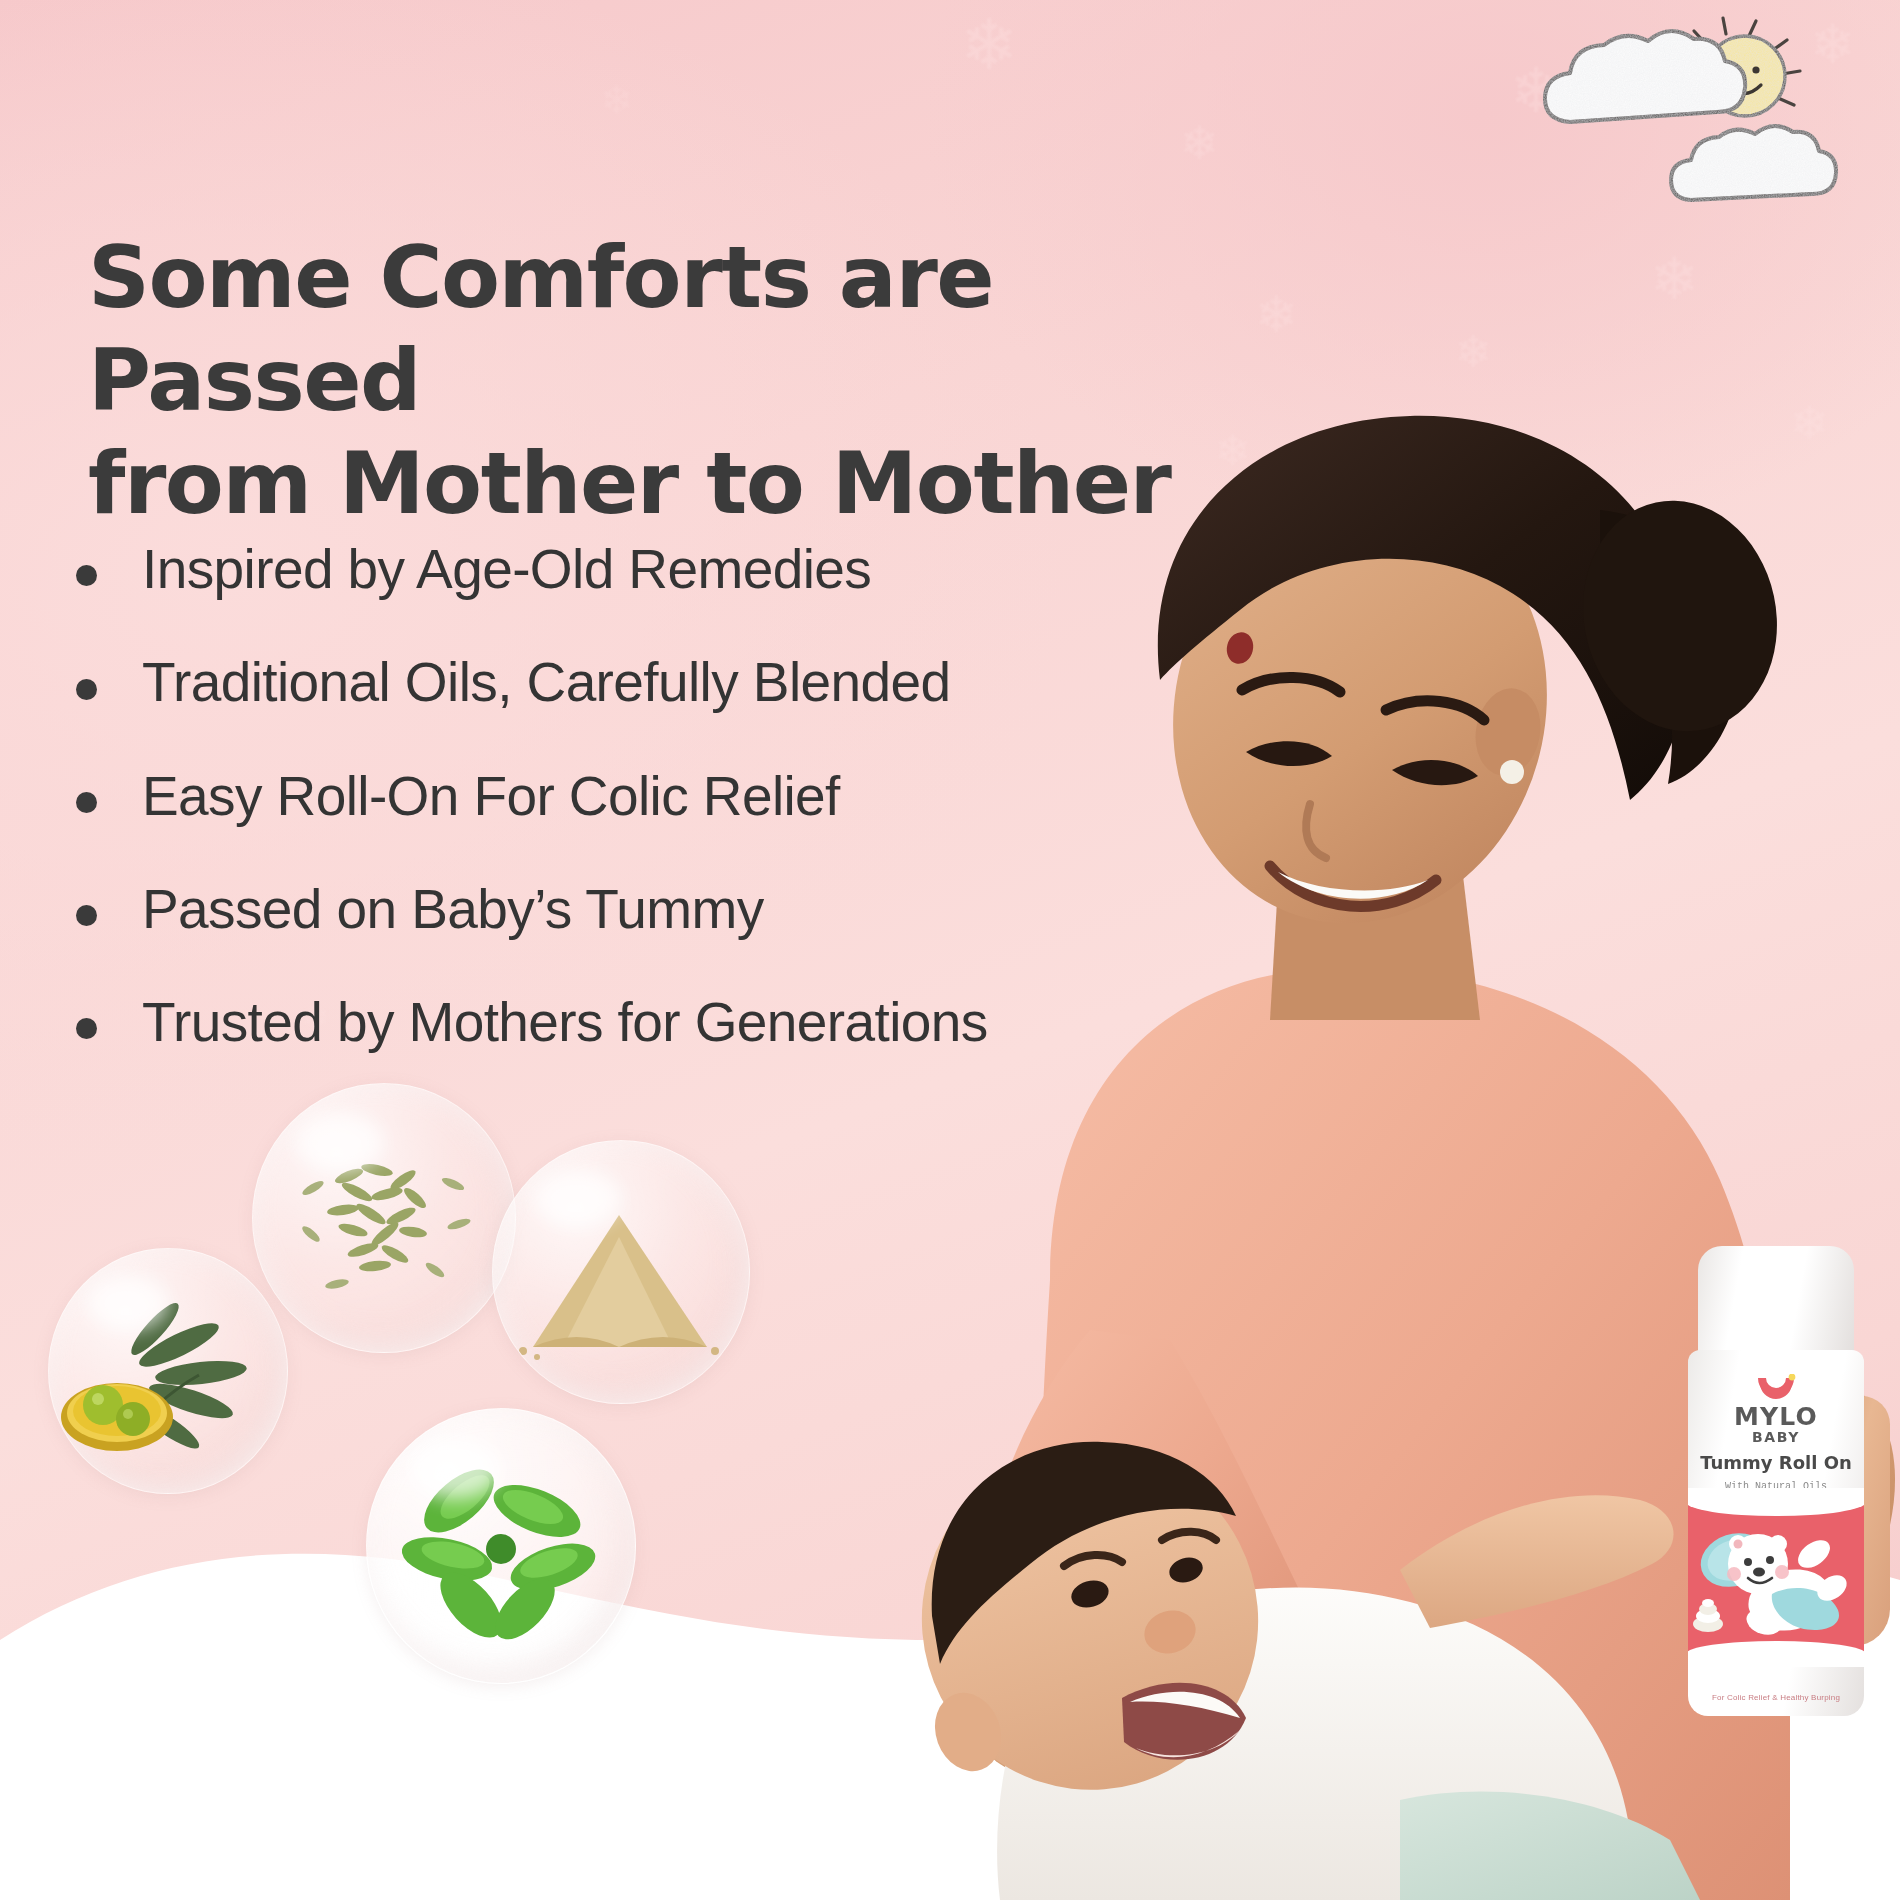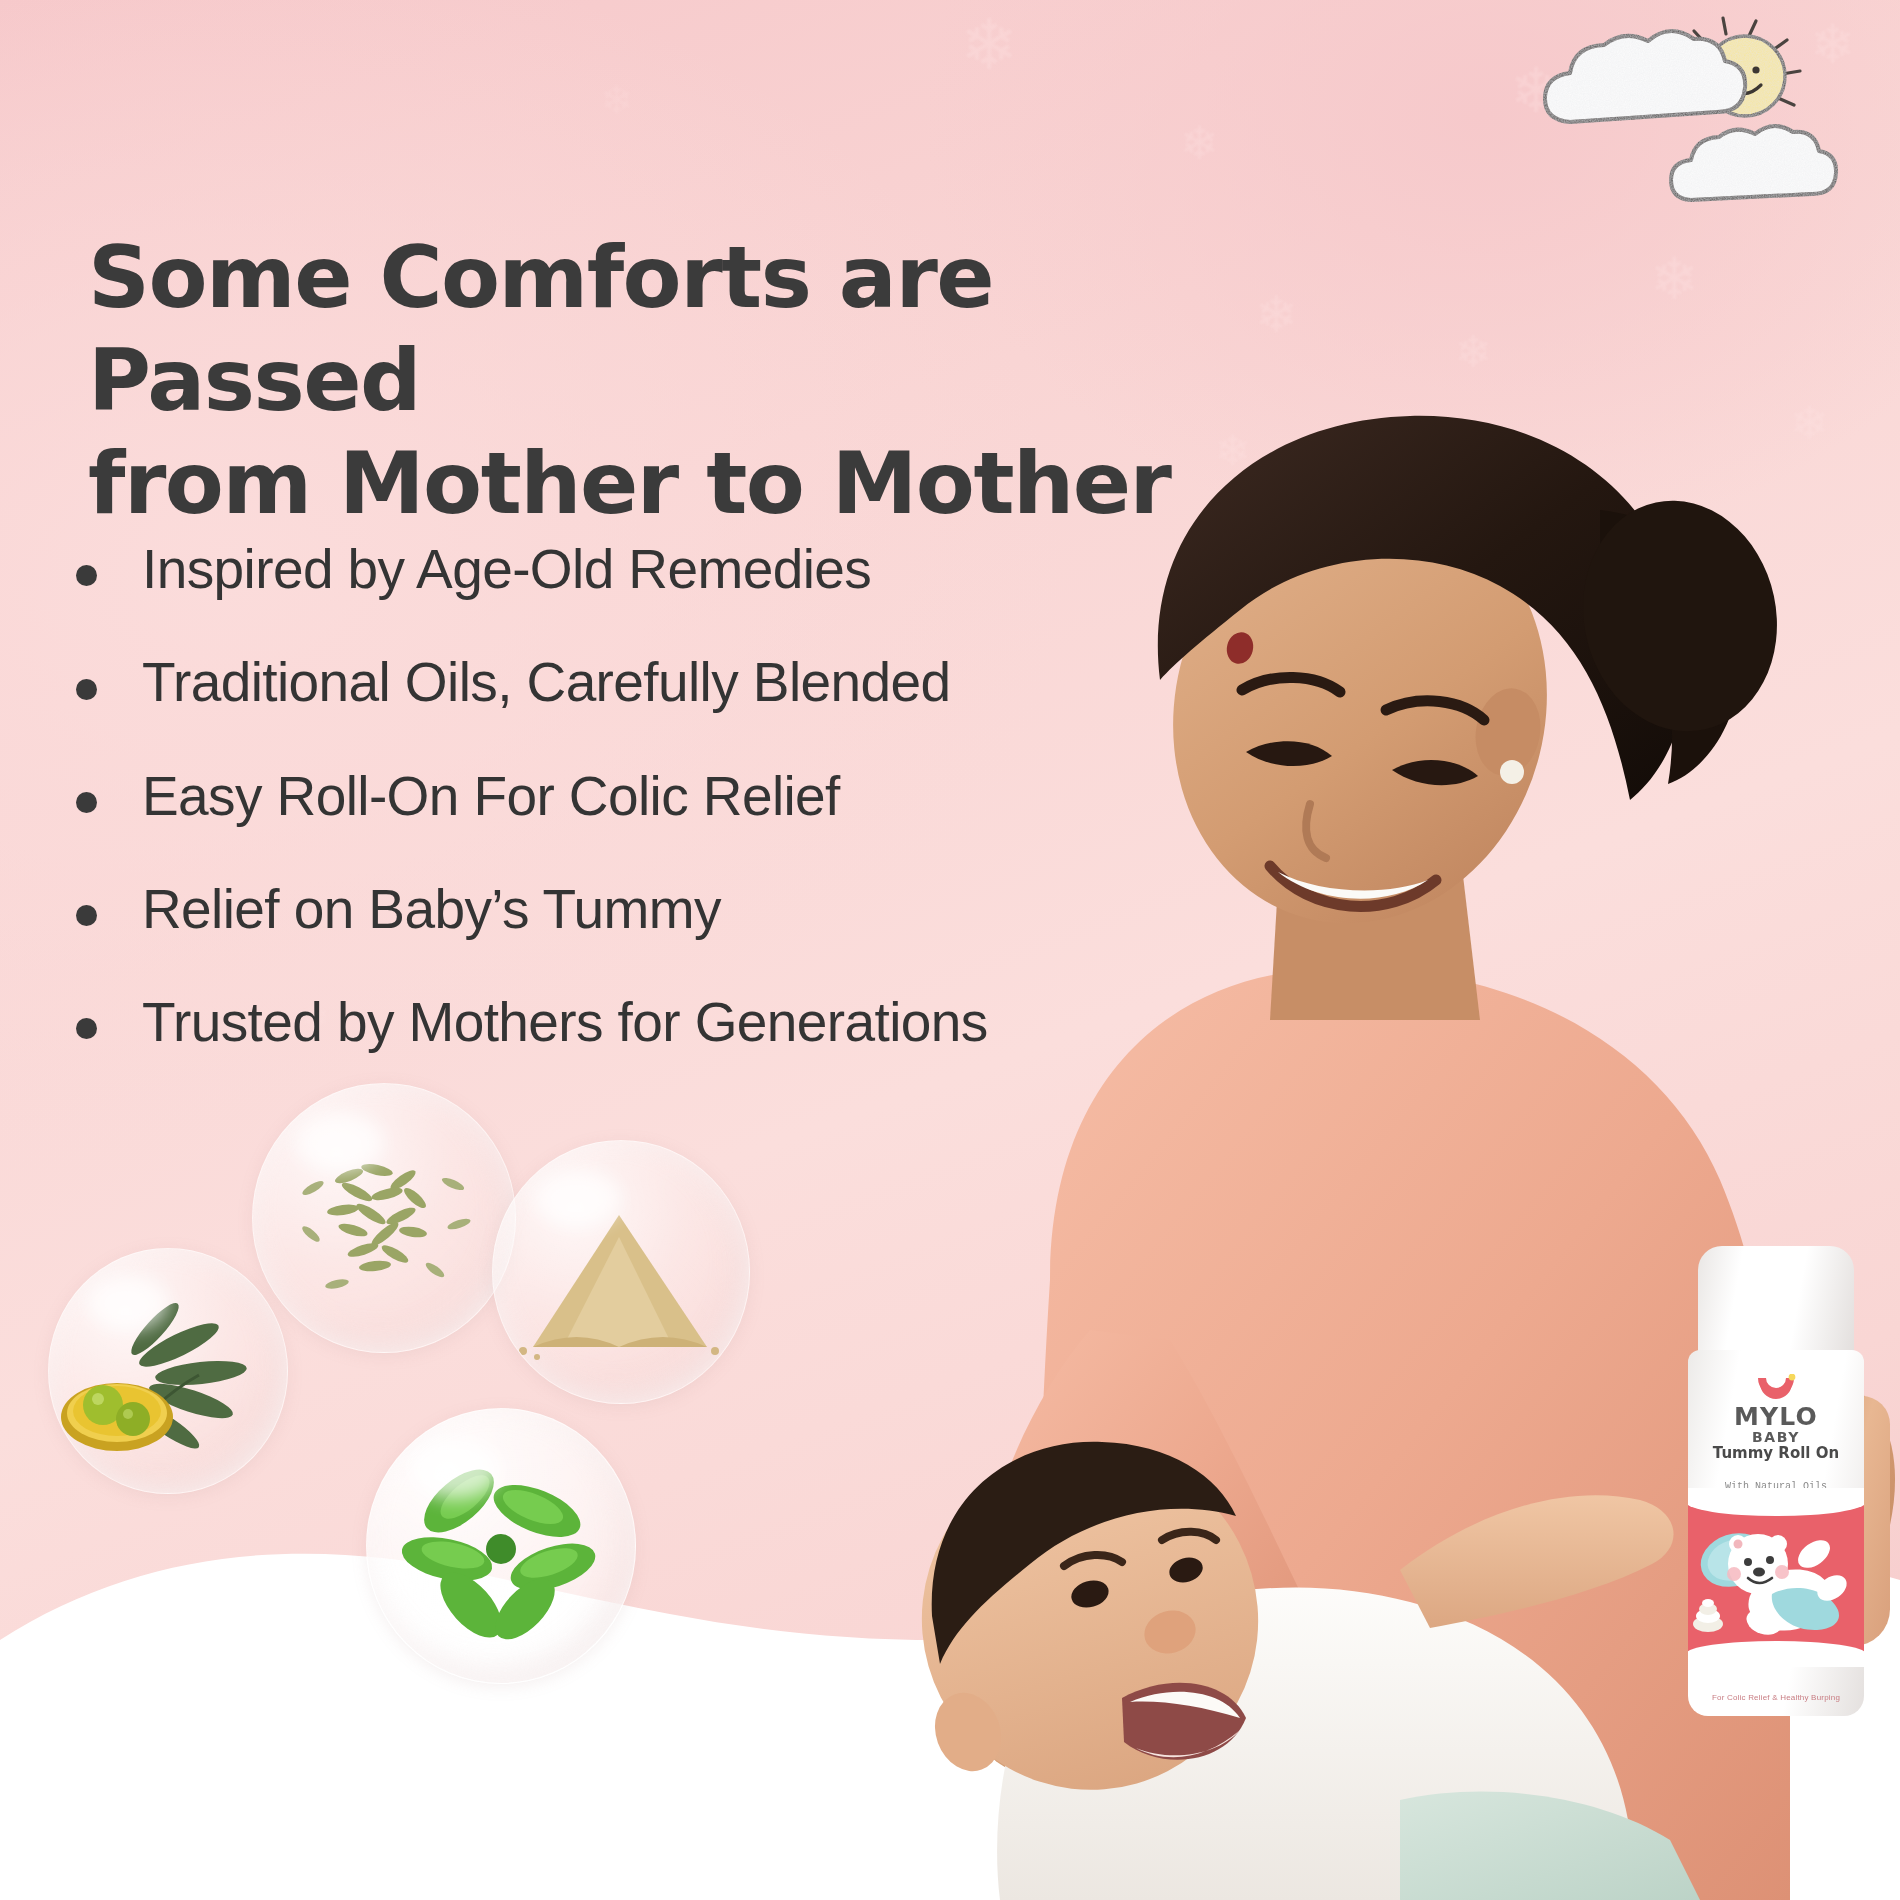--- a/index.html
+++ b/index.html
@@ -72,22 +72,22 @@
     background:linear-gradient(100deg,#eceae8 0%,#ffffff 22%,#ffffff 66%,#e4e0de 100%);
     overflow:hidden;}
   .bottle .brandmark{position:absolute;left:50%;top:24px;transform:translateX(-50%);
     width:48px;height:26px;}
   .bottle .brand{position:absolute;left:0;right:0;top:54px;text-align:center;
     font-family:"DejaVu Sans",sans-serif;font-weight:bold;font-size:25px;
     letter-spacing:1.2px;color:#5a5a5a;line-height:1;}
   .bottle .brand2{position:absolute;left:0;right:0;top:80px;text-align:center;
     font-family:"DejaVu Sans",sans-serif;font-weight:bold;font-size:14px;
     letter-spacing:1.6px;color:#5a5a5a;line-height:1;}
-  .bottle .pname{position:absolute;left:0;right:0;top:96px;text-align:center;
-    font-family:"DejaVu Sans",sans-serif;font-weight:bold;font-size:15px;
+  .bottle .pname{position:absolute;left:0;right:0;top:104px;text-align:center;
+    font-family:"DejaVu Sans",sans-serif;font-weight:bold;font-size:18px;
     color:#4a4a4a;line-height:1;}
   .bottle .psub{position:absolute;left:0;right:0;top:132px;text-align:center;
     font-family:Liberation Mono, monospace;font-size:10px;
     color:#8a8a8a;line-height:1;}
   .bottle .artband{position:absolute;left:-2px;right:-2px;top:152px;height:152px;
     background:#e9616a;}
   .bottle .artband:before{content:"";position:absolute;left:0;right:0;top:-14px;height:28px;
     background:#ffffff;border-radius:0 0 60% 60%;}
   .bottle .artband:after{content:"";position:absolute;left:0;right:0;bottom:-13px;height:26px;
     background:#ffffff;border-radius:60% 60% 0 0;}
@@ -161,21 +161,21 @@
     <li>
       <span class="dot"></span>
       <span>Traditional Oils, Carefully Blended</span>
     </li>
     <li>
       <span class="dot"></span>
       <span>Easy Roll-On For Colic Relief</span>
     </li>
     <li>
       <span class="dot"></span>
-      <span>Relief on Baby’s Tummy</span>
+      <span>Passed on Baby’s Tummy</span>
     </li>
     <li>
       <span class="dot"></span>
       <span>Trusted by Mothers for Generations</span>
     </li>
   </ul>
 
   <svg class="wave" viewBox="0 0 1900 560" preserveAspectRatio="none">
     <path d="M0,300 C140,210 300,196 470,232 C640,268 760,300 940,300 C1140,300 1330,250 1520,224 C1680,202 1800,212 1900,240 L1900,560 L0,560 Z" fill="#ffffff"></path>
   </svg>

